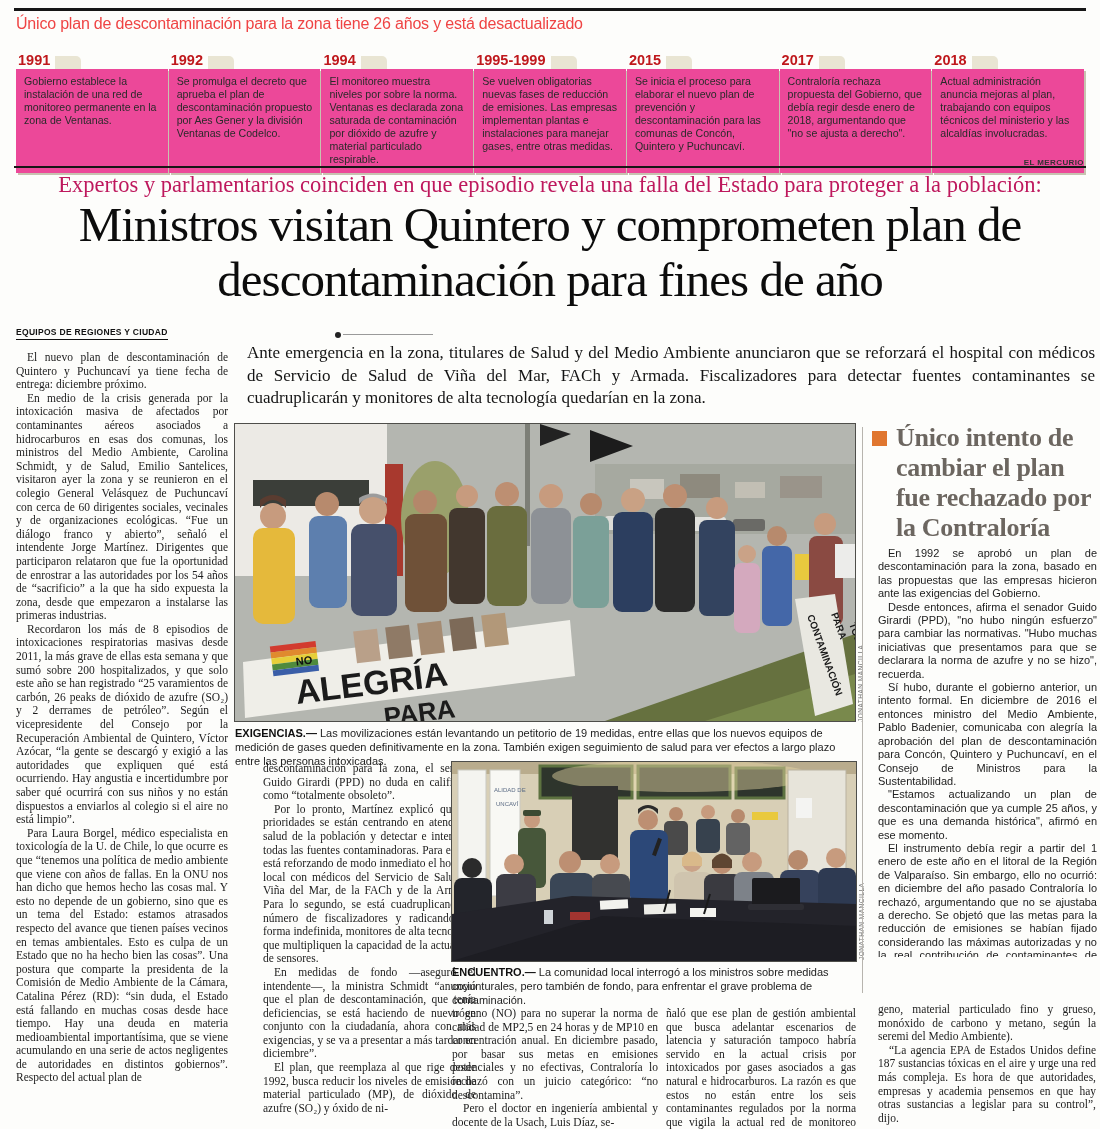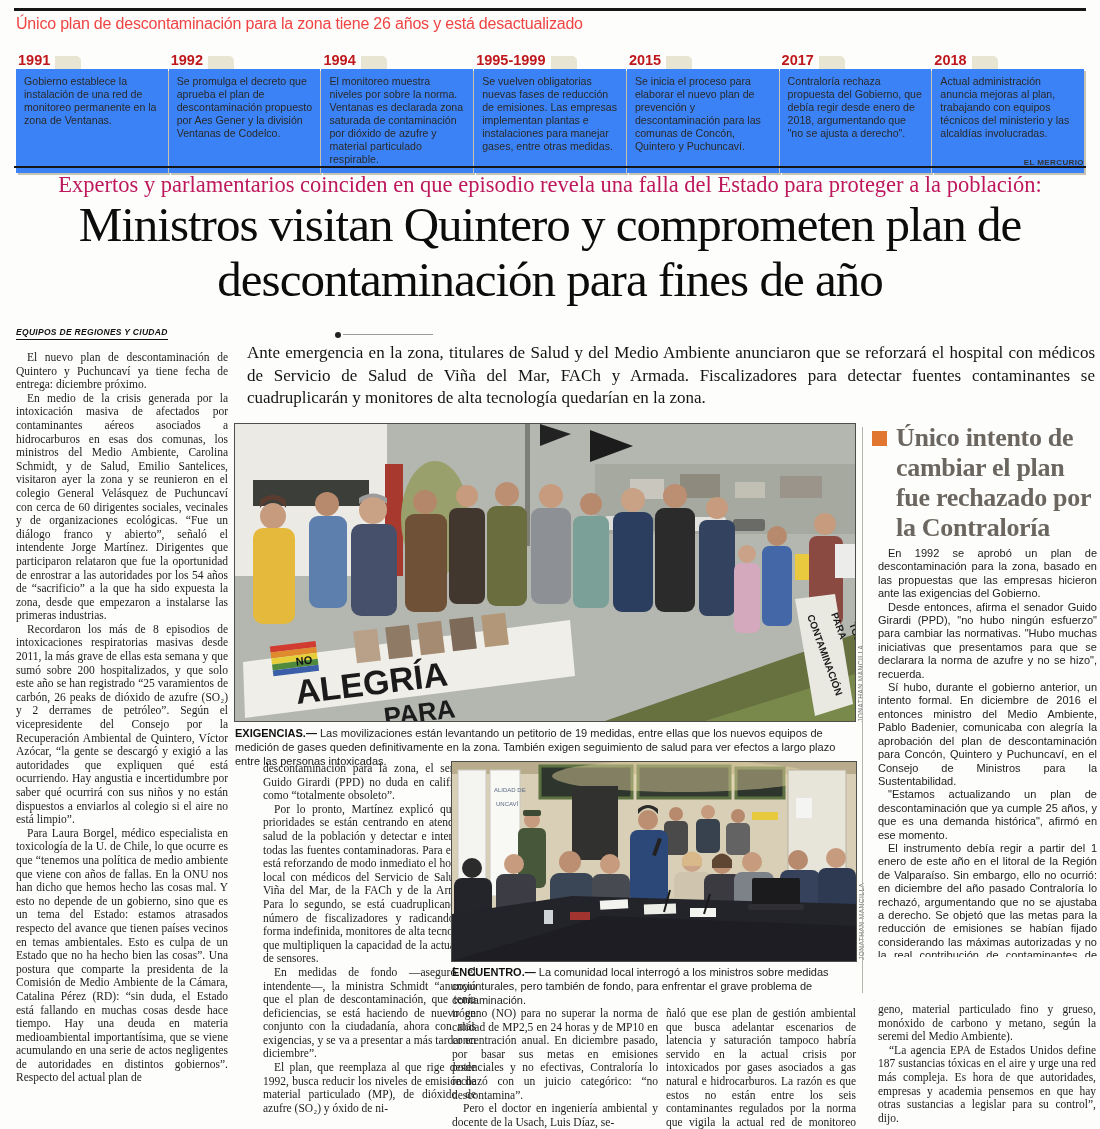--- a/index.html
+++ b/index.html
@@ -10,32 +10,32 @@
   .rule-h{background:#161616;}
   
   #info-title{left:16px;top:15px;width:1000px;font-family:Liberation Sans, sans-serif;
               font-size:16px;color:#ef4444;letter-spacing:-0.2px;}
   #timeline{left:16px;top:50px;width:1068px;display:flex;gap:1px;}
   .tl-item{flex:1;display:flex;flex-direction:column;}
   .tl-yearrow{display:flex;align-items:flex-end;height:19px;}
   .tl-year{font-family:"Liberation Sans",sans-serif;font-weight:bold;font-size:14.5px;
            color:#bf181c;padding:1px 5px 1px 2px;}
   .tl-tab{width:26px;height:13px;background:#e9e5d3;border-radius:0 5px 0 0;}
-  .tl-box{background:#3b82f6;box-shadow:2px 2px 0 #c7c3b0;padding:6px 8px 7px 8px;
+  .tl-box{background:#ec4899;box-shadow:2px 2px 0 #c7c3b0;padding:6px 8px 7px 8px;
           font-family:"Liberation Sans",sans-serif;font-size:10.6px;line-height:13px;
           color:#2a2a2a;flex:1;}
   #elmercurio{right:16px;top:149px;font-family:"Liberation Sans",sans-serif;font-size:8px;
               font-weight:bold;color:#333;letter-spacing:.4px;margin-top:9px;}
   
   #kicker{left:0;top:172px;width:1100px;text-align:center;font-size:22.5px;color:#be185d;}
   #headline{left:0;top:197px;width:1100px;text-align:center;font-size:49px;line-height:55px;
             letter-spacing:-1px;color:#0c0c0c;}
   #byline{left:16px;top:327px;font-family:"Liberation Sans",sans-serif;font-size:8.5px;
           font-weight:bold;color:#111;letter-spacing:.3px;border-bottom:1.5px solid #111;
-          padding-bottom:2px;font-style:italic;}
+          padding-bottom:2px;}
   .byline-dot{left:335px;top:332px;width:6px;height:6px;border-radius:50%;background:#222;}
   .byline-line{left:343px;top:334px;width:90px;height:1px;background:#9a9a9a;}
   #lead{left:247px;top:342px;width:848px;font-size:17px;line-height:22.6px;color:#141414;
         text-align:justify;}
   
   .bodycol{font-size:11.5px;line-height:13.6px;text-align:justify;color:#1c1c1c;overflow:hidden;}
   .bodycol p{margin:0;text-indent:11px;}
   .bodycol p.cont{text-indent:0;}
   
   .photo{outline:1px solid #4e4e4a;}

